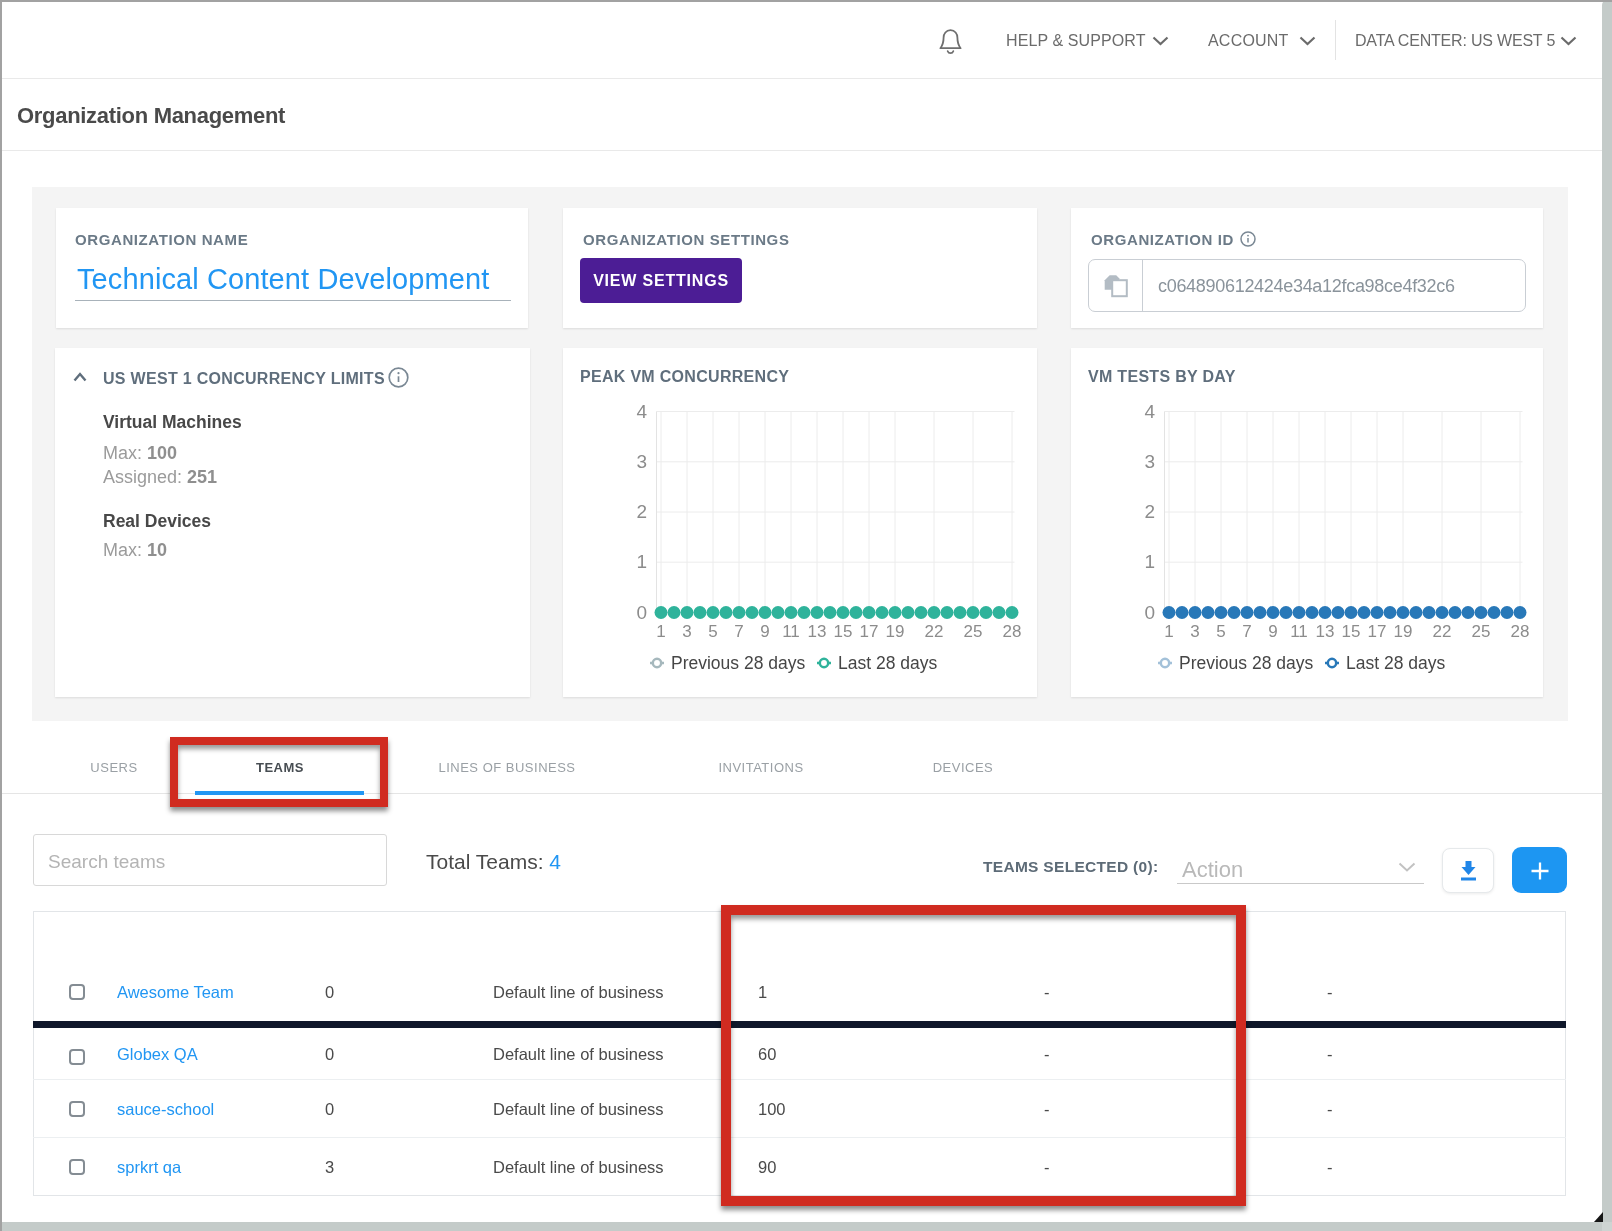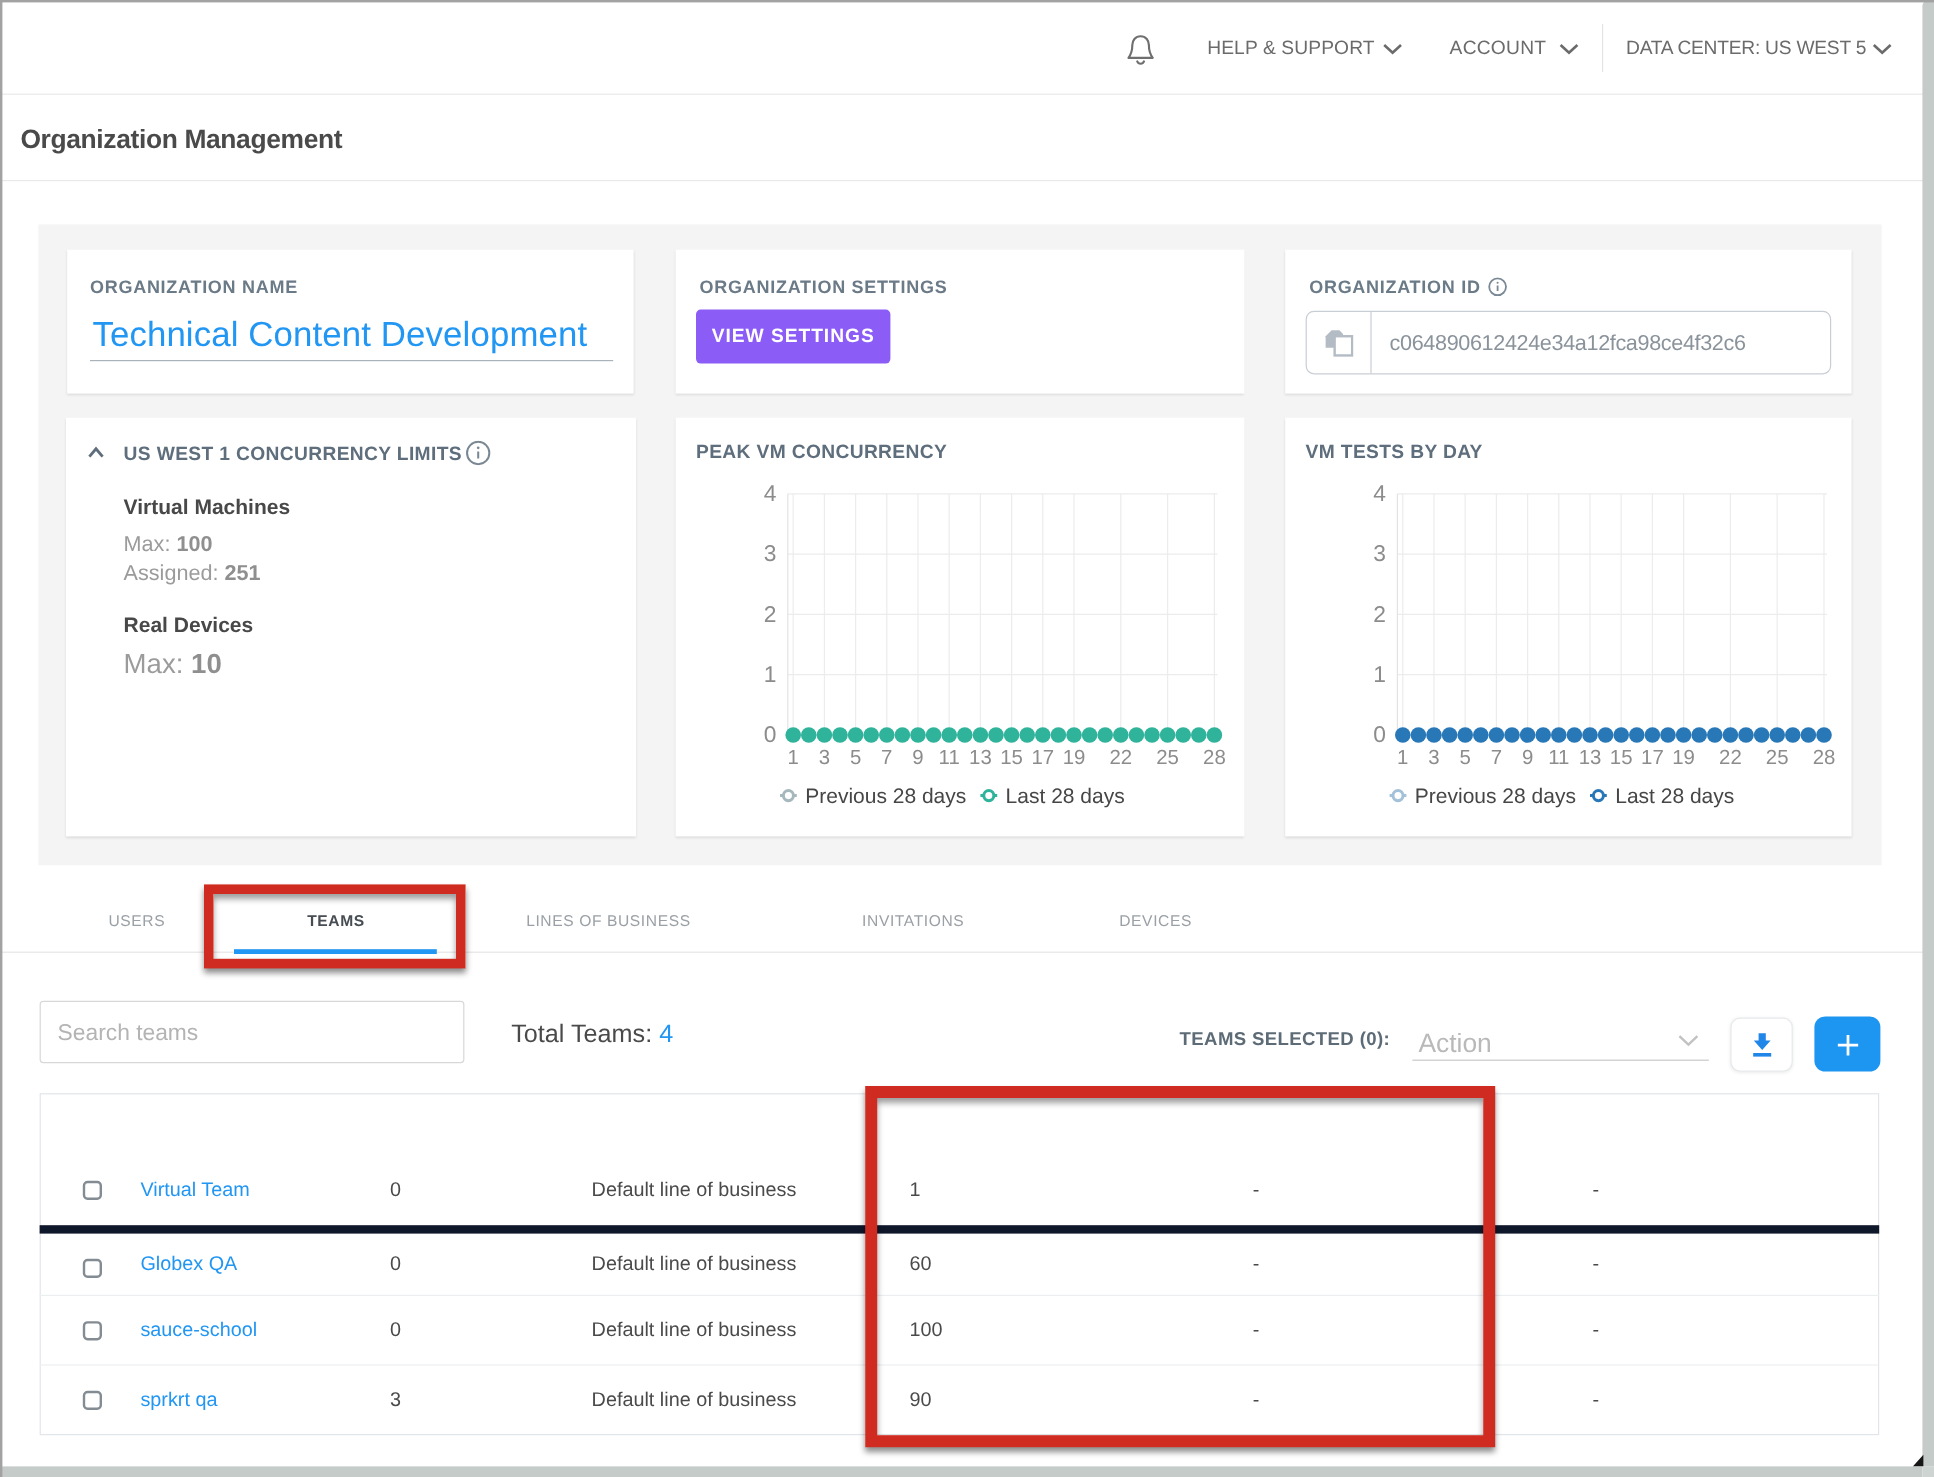--- a/index.html
+++ b/index.html
@@ -43,21 +43,21 @@
 
   <div class="abs" style="left:32px;top:187px;width:1536px;height:534px;background:#f4f4f4"></div>
 
   <div class="abs" style="left:56px;top:208px;width:472px;height:120px;background:#fff;box-shadow:0 1px 2px rgba(0,0,0,0.1)"></div>
   <div class="abs lbl" style="left:75px;top:231px">ORGANIZATION NAME</div>
   <div class="abs" style="left:77px;top:263px;font-size:29px;color:#2196f3;letter-spacing:0.1px">Technical Content Development</div>
   <div class="abs" style="left:75px;top:300px;width:436px;height:1px;background:#a8b2ba"></div>
 
   <div class="abs" style="left:563px;top:208px;width:474px;height:120px;background:#fff;box-shadow:0 1px 2px rgba(0,0,0,0.1)"></div>
   <div class="abs lbl" style="left:583px;top:231px">ORGANIZATION SETTINGS</div>
-  <div class="abs" style="left:580px;top:258px;width:162px;height:45px;background:#8b5cf6;border-radius:4px;color:#fff;font-size:16px;font-weight:bold;letter-spacing:0.8px;text-align:center;line-height:45px">VIEW SETTINGS</div>
+  <div class="abs" style="left:580px;top:258px;width:162px;height:45px;background:#4c1d95;border-radius:4px;color:#fff;font-size:16px;font-weight:bold;letter-spacing:0.8px;text-align:center;line-height:45px">VIEW SETTINGS</div>
 
   <div class="abs" style="left:1071px;top:208px;width:472px;height:120px;background:#fff;box-shadow:0 1px 2px rgba(0,0,0,0.1)"></div>
   <div class="abs lbl" style="left:1091px;top:231px">ORGANIZATION ID</div>
   <svg class="abs" style="left:1240px;top:231px" width="16" height="16" viewBox="0 0 16 16">
       <circle cx="8" cy="8" r="7" fill="none" stroke="#7a8894" stroke-width="1.5"></circle>
       <line x1="8" y1="7" x2="8" y2="11.5" stroke="#7a8894" stroke-width="1.5"></line>
       <circle cx="8" cy="4.6" r="0.9" fill="#7a8894"></circle>
     </svg>
   <div class="abs" style="left:1088px;top:259px;width:438px;height:53px;border:1px solid #c9ced4;border-radius:7px;background:#fff"></div>
   <div class="abs" style="left:1142px;top:260px;width:1px;height:51px;background:#c9ced4"></div>
@@ -75,21 +75,21 @@
   <div class="abs" style="left:103px;top:370px;font-size:16px;font-weight:bold;color:#5f6e7c;letter-spacing:0.3px">US WEST 1 CONCURRENCY LIMITS</div>
   <svg class="abs" style="left:388px;top:367px" width="21" height="21" viewBox="0 0 21 21">
       <circle cx="10.5" cy="10.5" r="9.3" fill="none" stroke="#7a8894" stroke-width="1.7"></circle>
       <line x1="10.5" y1="9.3" x2="10.5" y2="15" stroke="#7a8894" stroke-width="1.7"></line>
       <circle cx="10.5" cy="6.2" r="1.1" fill="#7a8894"></circle>
     </svg>
   <div class="abs" style="left:103px;top:412px;font-size:17.5px;font-weight:bold;color:#484848">Virtual Machines</div>
   <div class="abs" style="left:103px;top:443px;font-size:18px;color:#9b9b9b">Max: <b style="color:#8f8f8f">100</b></div>
   <div class="abs" style="left:103px;top:467px;font-size:18px;color:#9b9b9b">Assigned: <b style="color:#8f8f8f">251</b></div>
   <div class="abs" style="left:103px;top:511px;font-size:17.5px;font-weight:bold;color:#484848">Real Devices</div>
-  <div class="abs" style="left:103px;top:540px;font-size:23px;color:#9b9b9b">Max: <b style="color:#8f8f8f">10</b></div>
+  <div class="abs" style="left:103px;top:540px;font-size:18px;color:#9b9b9b">Max: <b style="color:#8f8f8f">10</b></div>
 
   <div class="abs" style="left:563px;top:348px;width:474px;height:349px;background:#fff;box-shadow:0 1px 2px rgba(0,0,0,0.1)"></div>
   <div class="abs" style="left:1071px;top:348px;width:472px;height:349px;background:#fff;box-shadow:0 1px 2px rgba(0,0,0,0.1)"></div>
   <svg style="position:absolute;left:563px;top:348px" width="476" height="349" viewBox="0 0 476 349">
       <text x="17" y="382" font-size="16" font-weight="bold" fill="#5f6e7c" letter-spacing="0.3" transform="translate(0,-348)">PEAK VM CONCURRENCY</text>
       <line x1="93.5" y1="63.5" x2="451.5" y2="63.5" stroke="#ececec" stroke-width="1"></line>
       <line x1="93.5" y1="113.8" x2="451.5" y2="113.8" stroke="#ececec" stroke-width="1"></line>
       <line x1="93.5" y1="164.0" x2="451.5" y2="164.0" stroke="#ececec" stroke-width="1"></line>
       <line x1="93.5" y1="214.2" x2="451.5" y2="214.2" stroke="#ececec" stroke-width="1"></line>
       <line x1="93.5" y1="264.5" x2="451.5" y2="264.5" stroke="#ececec" stroke-width="1"></line>
@@ -259,21 +259,21 @@
   </svg>
   <div class="abs" style="left:1512px;top:847px;width:55px;height:46px;background:#1d96f2;border-radius:9px"></div>
   <svg class="abs" style="left:1531px;top:862px" width="18" height="18" viewBox="0 0 18 18">
       <path d="M9 0.5 V17.5 M0.5 9 H17.5" stroke="#fff" stroke-width="2.3"></path>
     </svg>
 
   <div class="abs" style="left:33px;top:911px;width:1533px;height:285px;border:1px solid #e2e5e8;background:#fff"></div>
 
   <div style="position:absolute;left:33px;top:963px;width:1533px;height:58px;box-sizing:border-box">
     <span class="cb" style="left:36px;top:21px"></span>
-    <span class="cell link" style="left:84px">Virtual Team</span>
+    <span class="cell link" style="left:84px">Awesome Team</span>
     <span class="cell" style="left:292px">0</span>
     <span class="cell" style="left:460px">Default line of business</span>
     <span class="cell" style="left:725px">1</span>
     <span class="cell" style="left:1011px">-</span>
     <span class="cell" style="left:1294px">-</span>
   </div>
   <div style="position:absolute;left:33px;top:1021px;width:1533px;height:58px;border-top:7px solid #0f172a;box-sizing:border-box">
     <span class="cb" style="left:36px;top:21px"></span>
     <span class="cell link" style="left:84px">Globex QA</span>
     <span class="cell" style="left:292px">0</span>

